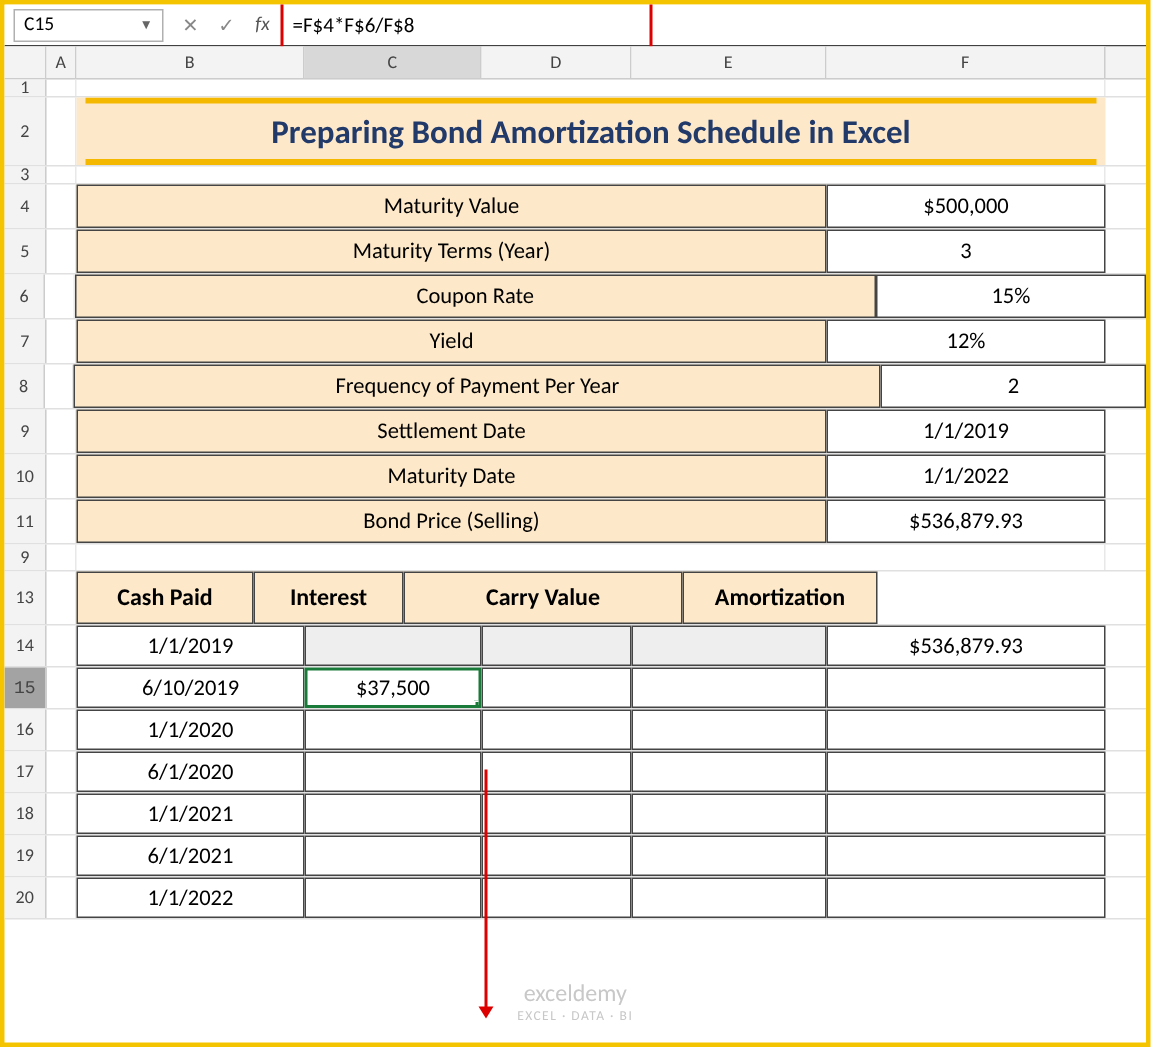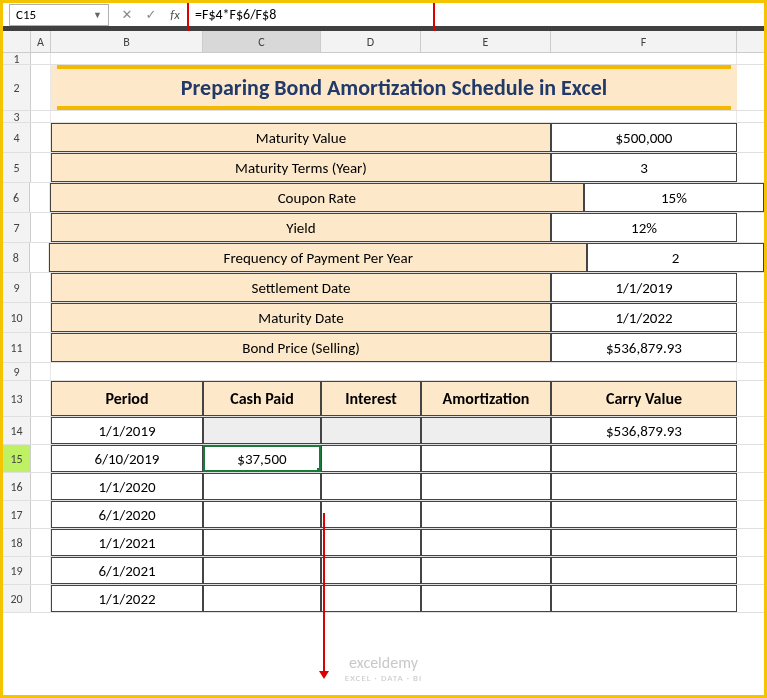--- a/index.html
+++ b/index.html
@@ -1,17 +1,17 @@
 <!DOCTYPE html>
 <html><head>
 <meta charset="utf-8">
 <style>
 * { box-sizing: border-box; margin: 0; padding: 0; }
 body { font-family: Calibri, Arial, sans-serif; font-size: 14px; background: #fff; color: #000; width: 767px; height: 698px; overflow: hidden; border: 3px solid #f5c400; position: relative; }
-.formula-bar { display: flex; align-items: center; height: 28px; border-bottom: 5px solid #404040; background: #fff; padding-left: 6px; }
+.formula-bar { display: flex; align-items: center; height: 28px; border-bottom: 1px solid #404040; background: #fff; padding-left: 6px; }
 .name-box { width: 100px; height: 22px; border: 1px solid #b0b0b0; background: #fff; font-size: 13px; padding: 2px 6px; display: flex; align-items: center; justify-content: space-between; }
 .name-box .chev { font-size: 9px; color: #666; }
 .fb-divider { width: 6px; }
 .fb-btn { width: 24px; height: 22px; display: flex; align-items: center; justify-content: center; color: #888; font-size: 13px; }
 .fx { font-style: italic; font-size: 13px; color: #555; }
 .formula-input-wrap { border: 2px solid #d00; padding: 13px 2px; display: flex; align-items: center; }
 .formula-input { height: 20px; width: 240px; background: #fff; font-size: 14px; padding: 0 4px; display: flex; align-items: center; }
 .grid { position: relative; }
 .col-headers { display: flex; height: 22px; background: #f3f3f3; border-bottom: 1px solid #ccc; }
 .corner { width: 28px; border-right: 1px solid #ccc; background: #f3f3f3; }
@@ -33,21 +33,21 @@
 .th { background: #fde9c9; font-weight: bold; justify-content: center; border: 1px solid #444; font-size: 16px; }
 .td { border: 1px solid #444; justify-content: center; background: #fff; }
 .td-blank { border: 1px solid #444; background: #fff; }
 .shade { background: #eee; }
 .selected-cell { border: 2px solid #1a7a3a !important; position: relative; }
 .fill-handle { position: absolute; right: -4px; bottom: -4px; width: 7px; height: 7px; background: #1a7a3a; border: 1px solid #fff; }
 .watermark { position: absolute; bottom: 12px; left: 50%; transform: translateX(-50%); color: #c8c8c8; font-size: 16px; text-align: center; pointer-events: none; }
 .watermark .sub { font-size: 9px; letter-spacing: 1px; }
 .red-arrow { position: absolute; left: 320px; top: 510px; width: 2px; height: 160px; background: #d00; }
 .red-arrow::after { content: ""; position: absolute; bottom: -6px; left: -4px; border-left: 5px solid transparent; border-right: 5px solid transparent; border-top: 8px solid #d00; }
-.rh.active { background: #bef264; }
+.rh.active { background: #a3a3a3; font-family: Liberation Mono, monospace; }
 .ch.active { background: #d8d8d8; }
 </style>
 </head>
 <body>
 
 <div class="formula-bar">
   <div class="name-box">
     <span>C15</span>
     <span class="chev">▼</span>
   </div>
@@ -147,25 +147,24 @@
 
     <div class="row r12">
         <div class="rh">9</div>
         <div class="cell w-a"></div>
         <div class="cell" style="width:686px"></div>
       </div>
 
     <div class="row r13">
       <div class="rh">13</div>
       <div class="cell w-a"></div>
-      <div class="cell th w-b">Period</div>
       <div class="cell th w-c">Cash Paid</div>
       <div class="cell th w-d">Interest</div>
+      <div class="cell th w-f">Carry Value</div>
       <div class="cell th w-e">Amortization</div>
-      <div class="cell th w-f">Carry Value</div>
     </div>
 
     <div id="data-rows">
         <div class="row r14">
           <div class="rh">14</div>
           <div class="cell w-a"></div>
           <div class="cell td w-b">1/1/2019</div>
           <div class="cell td-blank w-c shade" style="justify-content:center"></div>
           <div class="cell td-blank w-d shade"></div>
           <div class="cell td-blank w-e shade"></div>

